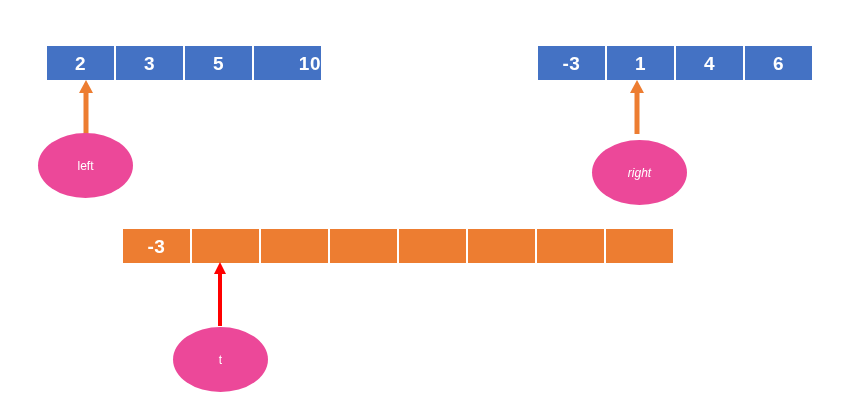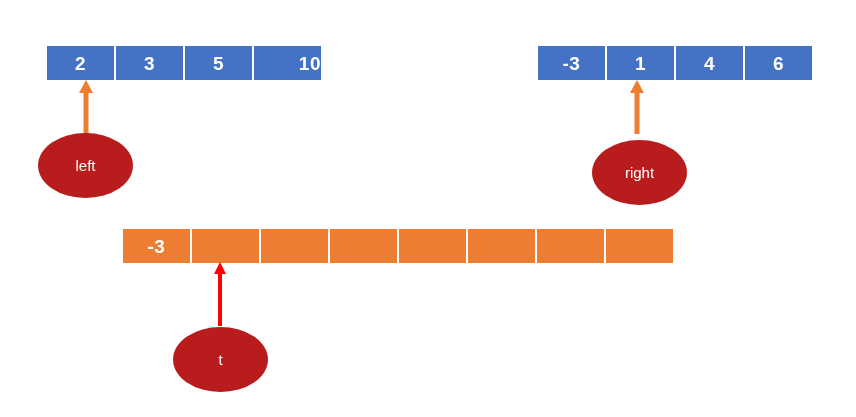--- a/index.html
+++ b/index.html
@@ -41,27 +41,27 @@
   .array-blue .cell {
     background: #4472C4;
   }
   .array-orange .cell {
     background: #ED7D31;
   }
 
   
   .ellipse {
     position: absolute;
-    background: #b91c1c;
+    background: #ec4899;
     border-radius: 50%;
     display: flex;
     align-items: center;
     justify-content: center;
     color: #ffffff;
-    font-size: 15px;
+    font-size: 12px;
     user-select: none;
   }
 
   
   .arrow {
     position: absolute;
   }
   .arrow svg {
     display: block;
     overflow: visible;
@@ -115,21 +115,21 @@
     <svg width="16" height="64" viewBox="0 0 16 64">
       <line x1="8" y1="64" x2="8" y2="11" stroke="#FF0000" stroke-width="4"></line>
       <polygon points="8,0 14,12 2,12" fill="#FF0000"></polygon>
     </svg>
   </div>
 
   <div class="ellipse" style="left:38px; top:133px; width:95px; height:65px;">
     <span>left</span>
   </div>
 
-  <div class="ellipse" style="left:592px; top:140px; width:95px; height:65px;">
+  <div class="ellipse" style="left:592px; top:140px; width:95px; height:65px;font-style:italic;">
     <span>right</span>
   </div>
 
   <div class="ellipse" style="left:173px; top:327px; width:95px; height:65px;">
     <span>t</span>
   </div>
 
 </div>
 
 </body></html>

